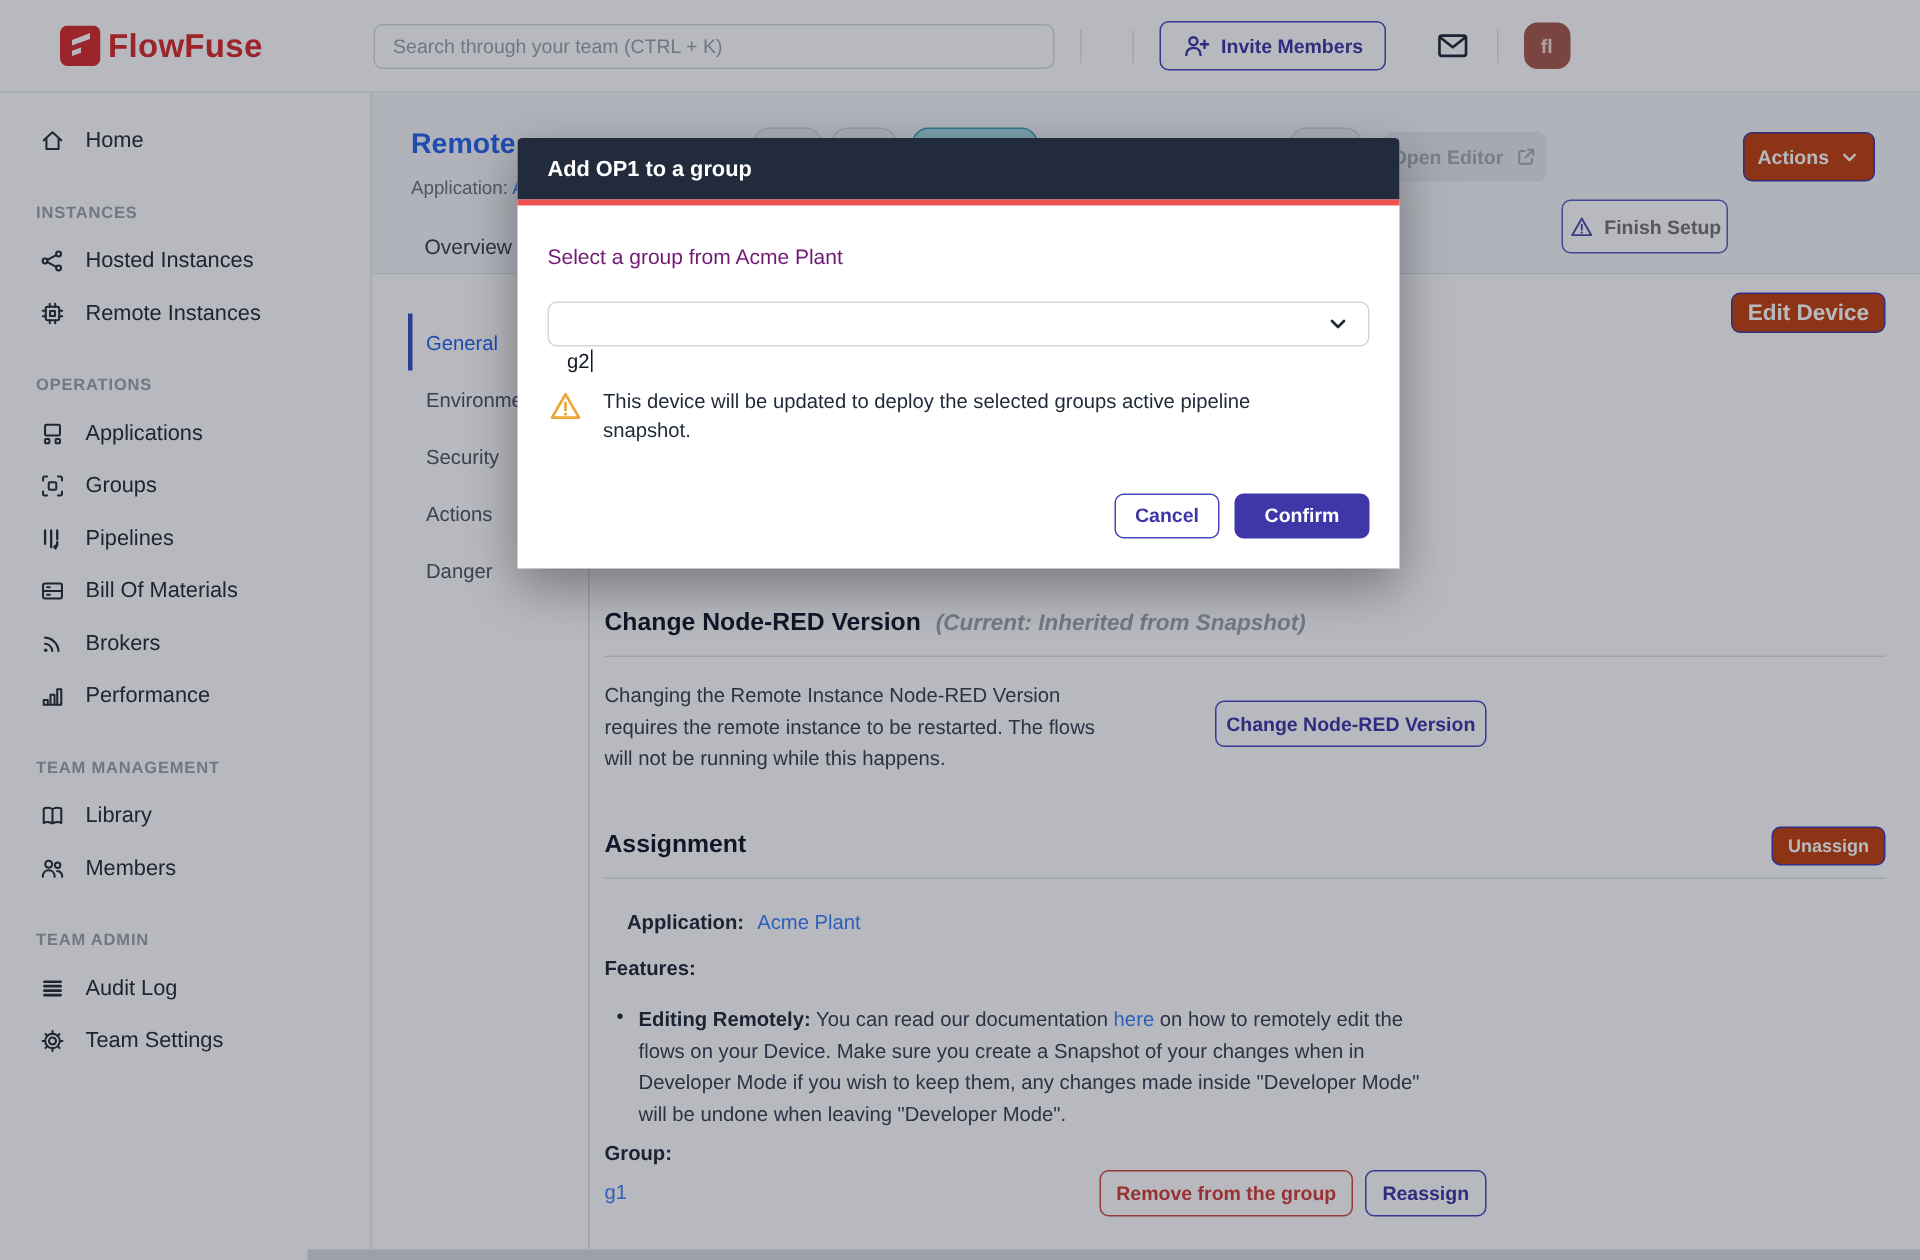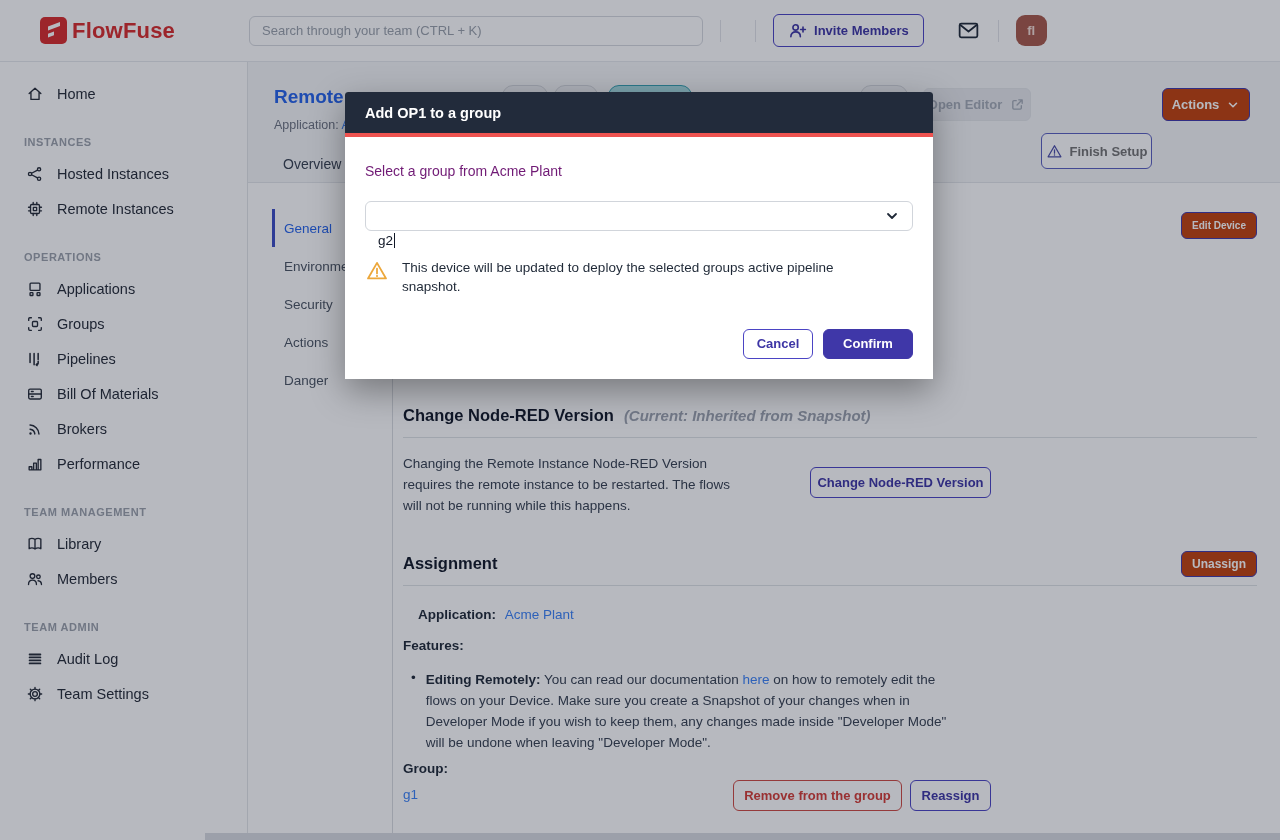--- a/index.html
+++ b/index.html
@@ -261,21 +261,21 @@
       <nav class="snav">
         <div class="snav-item active">General</div>
         <div class="snav-item">Environment</div>
         <div class="snav-item">Security</div>
         <div class="snav-item">Actions</div>
         <div class="snav-item">Danger</div>
       </nav>
       <div class="vline"></div>
 
       <div class="sc">
-        <button class="btn btn-primary" style="position:absolute;top:29px;right:0;height:27px;padding:0 10px;font-size:10px;">Edit Device</button>
+        <button class="btn btn-primary" style="position:absolute;top:12px;right:0;height:27px;padding:0 10px;font-size:15px;">Edit Device</button>
 
         <div style="position:absolute;top:223px;left:0;">
           <span class="sec-title">Change Node-RED Version</span><span class="sec-sub">(Current: Inherited from Snapshot)</span>
         </div>
         <div class="rule" style="top:254px;"></div>
         <p class="para" style="position:absolute;top:271px;left:0;width:338px;">Changing the Remote Instance Node-RED Version requires the remote instance to be restarted. The flows will not be running while this happens.</p>
         <button class="btn btn-secondary" style="position:absolute;top:284px;left:407px;height:31px;width:181px;">Change Node-RED Version</button>
 
         <div class="sec-title" style="position:absolute;top:371px;left:0;">Assignment</div>
         <button class="btn btn-primary" style="position:absolute;top:368px;right:0;height:26px;padding:0 10px;font-size:12px;">Unassign</button>

